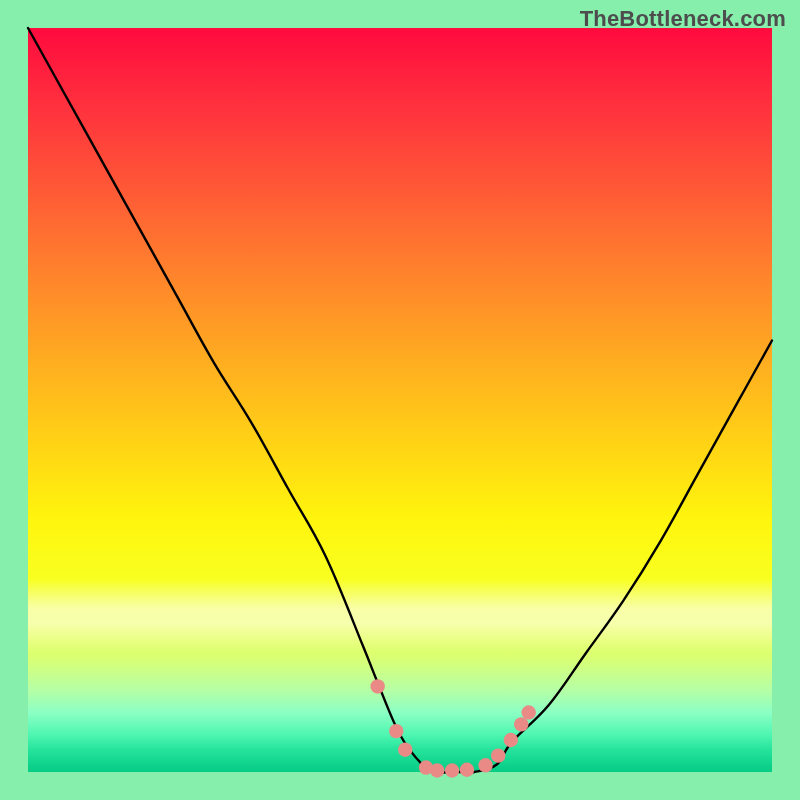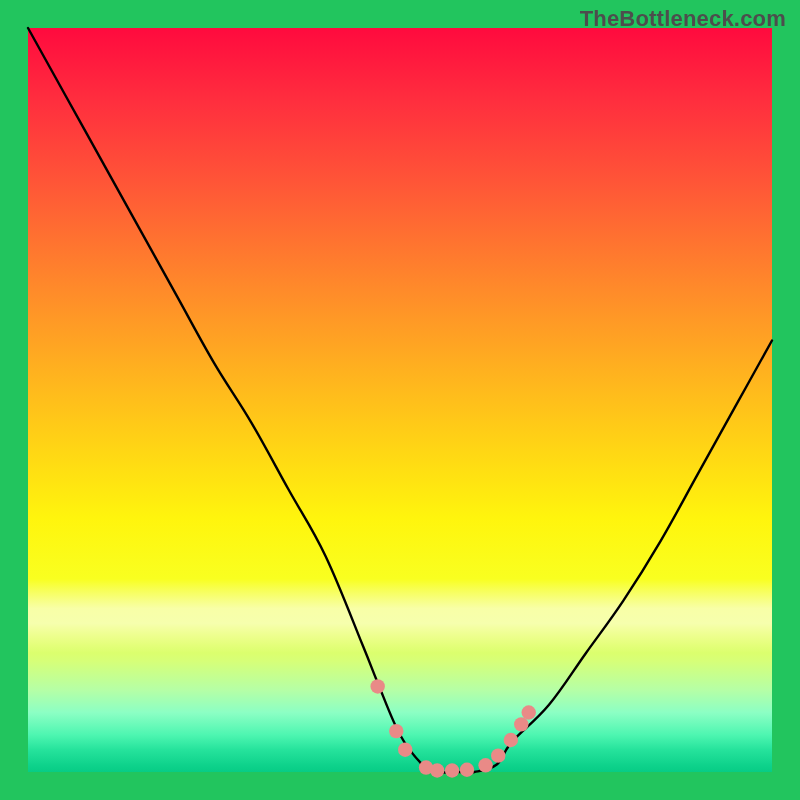--- a/index.html
+++ b/index.html
@@ -8,21 +8,21 @@
     width: 800px;
     height: 800px;
     overflow: hidden;
     background: #000;
     font-family: Arial, Helvetica, sans-serif;
   }
   .frame {
     position: relative;
     width: 800px;
     height: 800px;
-    background: #22c55e;
+    background: #86efac;
   }
   .plot {
     position: absolute;
     left: 28px;
     top: 28px;
     width: 744px;
     height: 744px;
     
     background: linear-gradient(
       to bottom,

